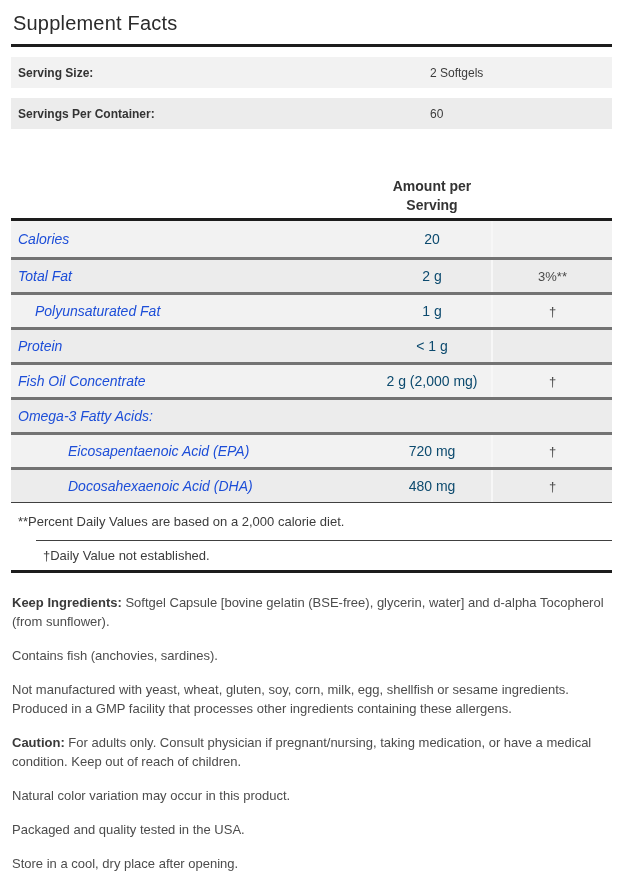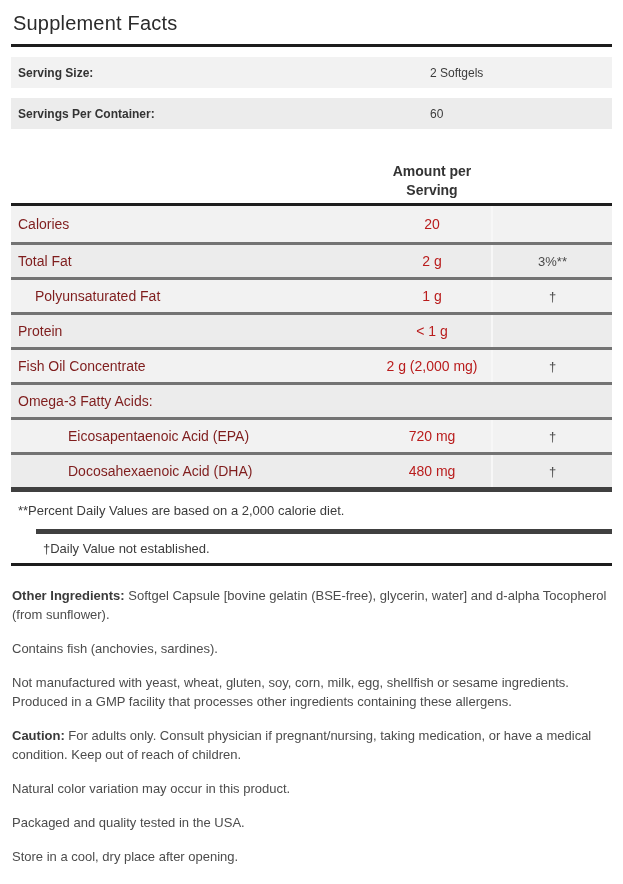--- a/index.html
+++ b/index.html
@@ -24,52 +24,52 @@
     display: grid; grid-template-columns: 1fr 182px;
     height: 31px; align-items: center; margin-top: 10px;
     font-size: 12px;
   }
   .serving-row .s-label { font-weight: bold; padding-left: 7px; color: #333333; }
   .serving-row .s-value { text-align: left; color: #3c3c3c; }
 
   
   .header-row {
     display: grid; grid-template-columns: 1fr 118px 121px;
-    height: 45px; align-items: center; margin-top: 29px;
+    height: 45px; align-items: center; margin-top: 44px;
   }
   .col-header {
     font-weight: bold; font-size: 14px; line-height: 19px;
     text-align: center; color: #333333;
   }
   .col-header.nowrap { white-space: nowrap; }
 
   
   .data-row {
     display: grid; grid-template-columns: 1fr 118px 121px;
     height: 35px; align-items: stretch;
     border-top: 3px solid #737373;
     font-size: 14px;
   }
   .data-row:first-child { border-top: none; height: 36px; }
   .data-row.section { grid-template-columns: 1fr; }
   .cell { display: flex; align-items: center; }
-  .cell.label { padding-left: 7px; color: #7f1d1d; }
+  .cell.label { padding-left: 7px; color: #1d4ed8; font-style: italic; }
   .cell.label.indent-1 { padding-left: 24px; }
   .cell.label.indent-2 { padding-left: 57px; }
-  .cell.amount { justify-content: center; white-space: nowrap; color: #b91c1c; text-align: center; }
+  .cell.amount { justify-content: center; white-space: nowrap; color: #0c4a6e; text-align: center; }
   .cell.dv {
     justify-content: center; border-left: 2px solid #f7f7f7;
     font-size: 13px; color: #4a4a4a;
   }
   .shade-a { background: #f2f2f2; }
   .shade-b { background: #ececec; }
 
   
   .footnote {
-    border-top: 5px solid #404040;
+    border-top: 1px solid #404040;
     padding: 11px 0 10px 7px;
     font-size: 13px; line-height: 16px; color: #3c3c3c;
   }
   .footnote.second { padding: 7px 0 6px 7px; margin-left: 25px; }
 
   
   .notes { margin-top: 20px; }
   .para {
     font-size: 13px; line-height: 19px; color: #4c4c4c;
     margin-bottom: 15px; padding-left: 1px;
@@ -143,21 +143,21 @@
       </div>
     </div>
 
     <div class="footnote">**Percent Daily Values are based on a 2,000 calorie diet.</div>
     <div class="footnote second">†Daily Value not established.</div>
 
     <div class="rule"></div>
   </div>
 
   <div class="notes">
-    <p class="para"><strong>Other Ingredients:</strong><span> Softgel Capsule [bovine gelatin (BSE-free), glycerin, water] and d-alpha Tocopherol (from sunflower).</span></p>
+    <p class="para"><strong>Keep Ingredients:</strong><span> Softgel Capsule [bovine gelatin (BSE-free), glycerin, water] and d-alpha Tocopherol (from sunflower).</span></p>
     <p class="para"><strong></strong><span>Contains fish (anchovies, sardines).</span></p>
     <p class="para"><strong></strong><span>Not manufactured with yeast, wheat, gluten, soy, corn, milk, egg, shellfish or sesame ingredients. Produced in a GMP facility that processes other ingredients containing these allergens.</span></p>
     <p class="para"><strong>Caution:</strong><span> For adults only. Consult physician if pregnant/nursing, taking medication, or have a medical condition. Keep out of reach of children.</span></p>
     <p class="para"><strong></strong><span>Natural color variation may occur in this product.</span></p>
     <p class="para"><strong></strong><span>Packaged and quality tested in the USA.</span></p>
     <p class="para"><strong></strong><span>Store in a cool, dry place after opening.</span></p>
     <p class="para"><strong></strong><span>Fish oil is product of Peru, Morocco.</span></p>
   </div>
 
 </div>

